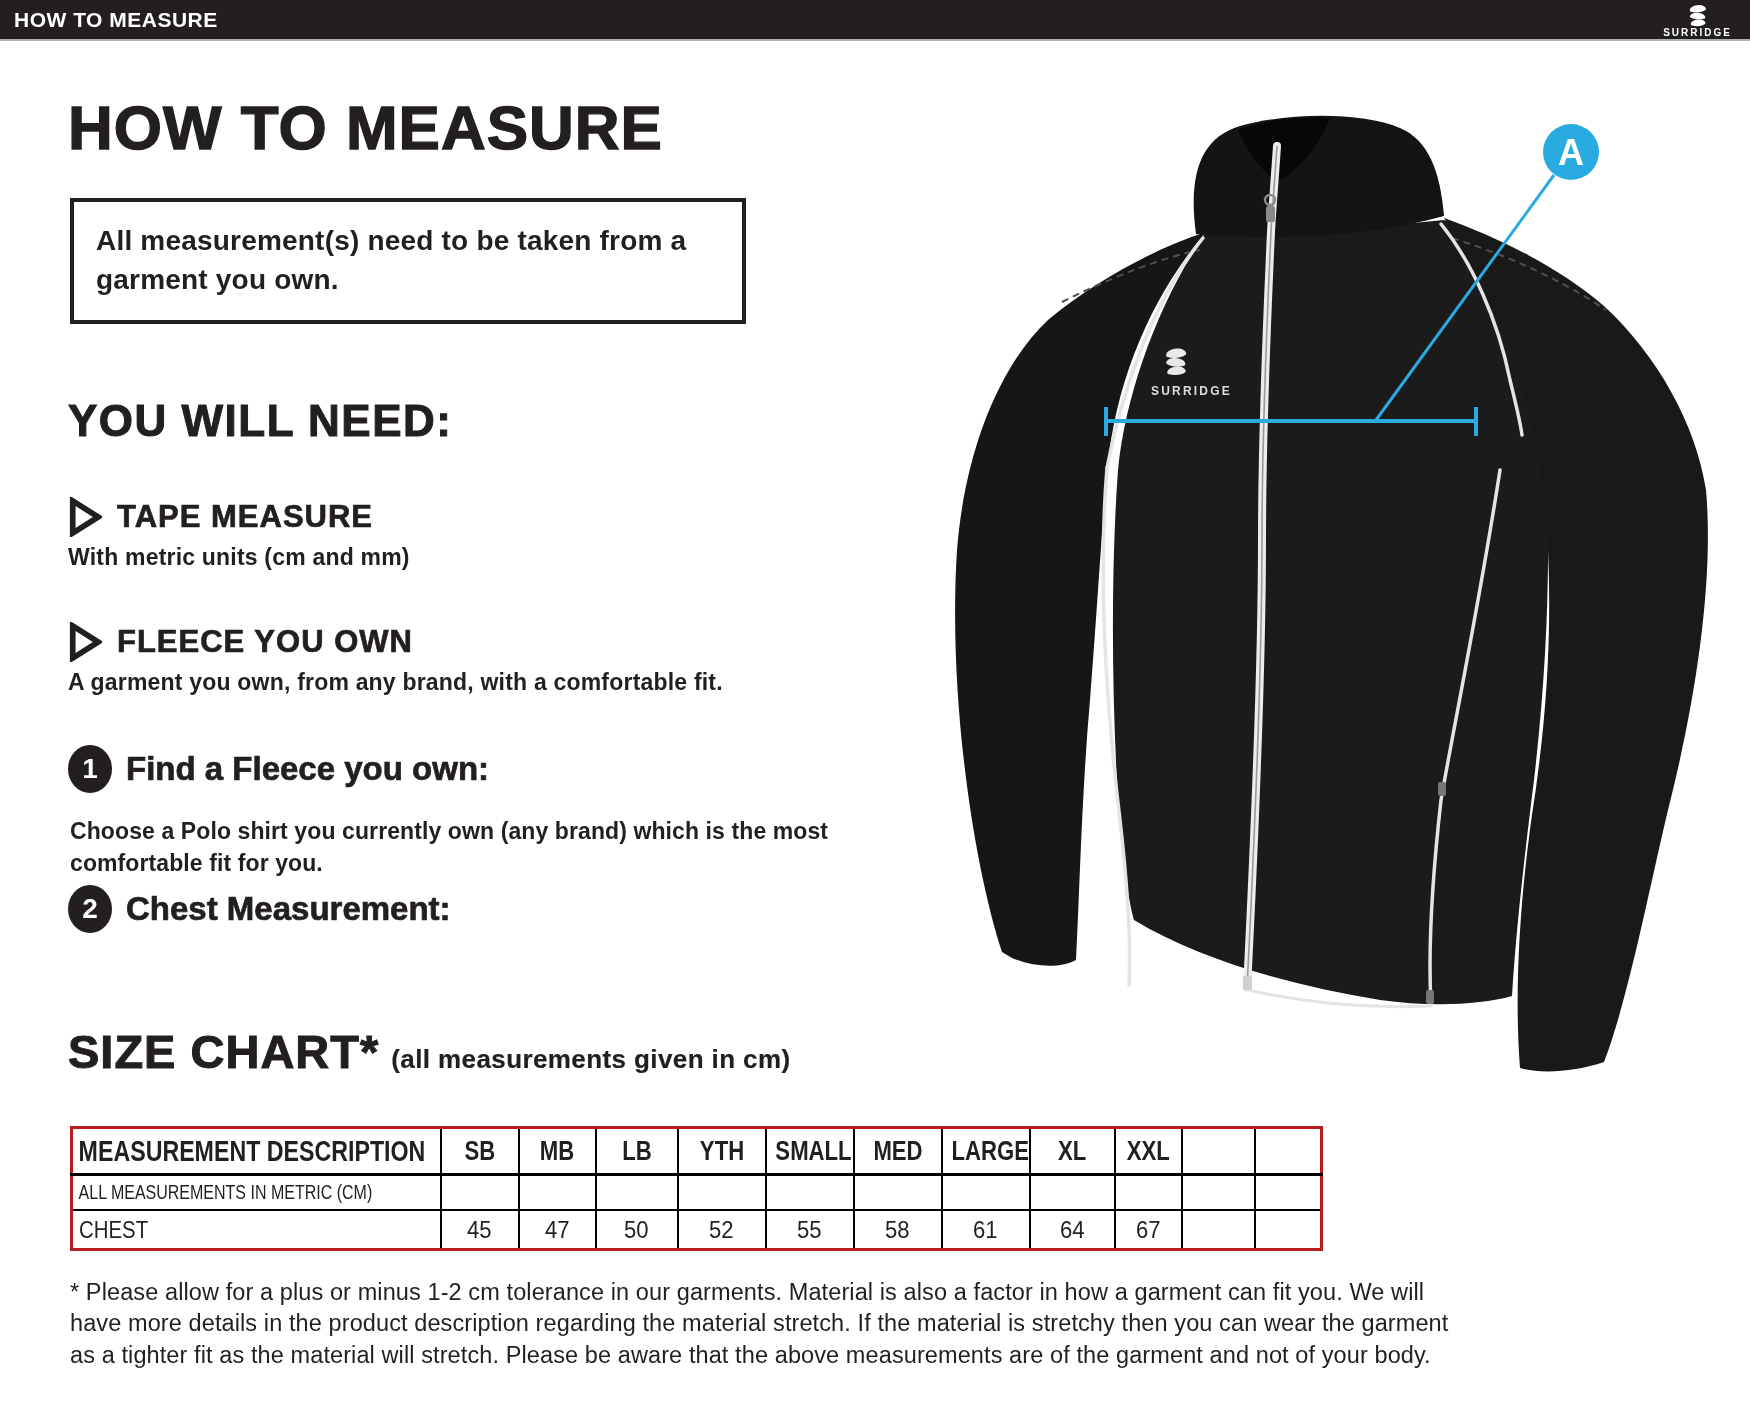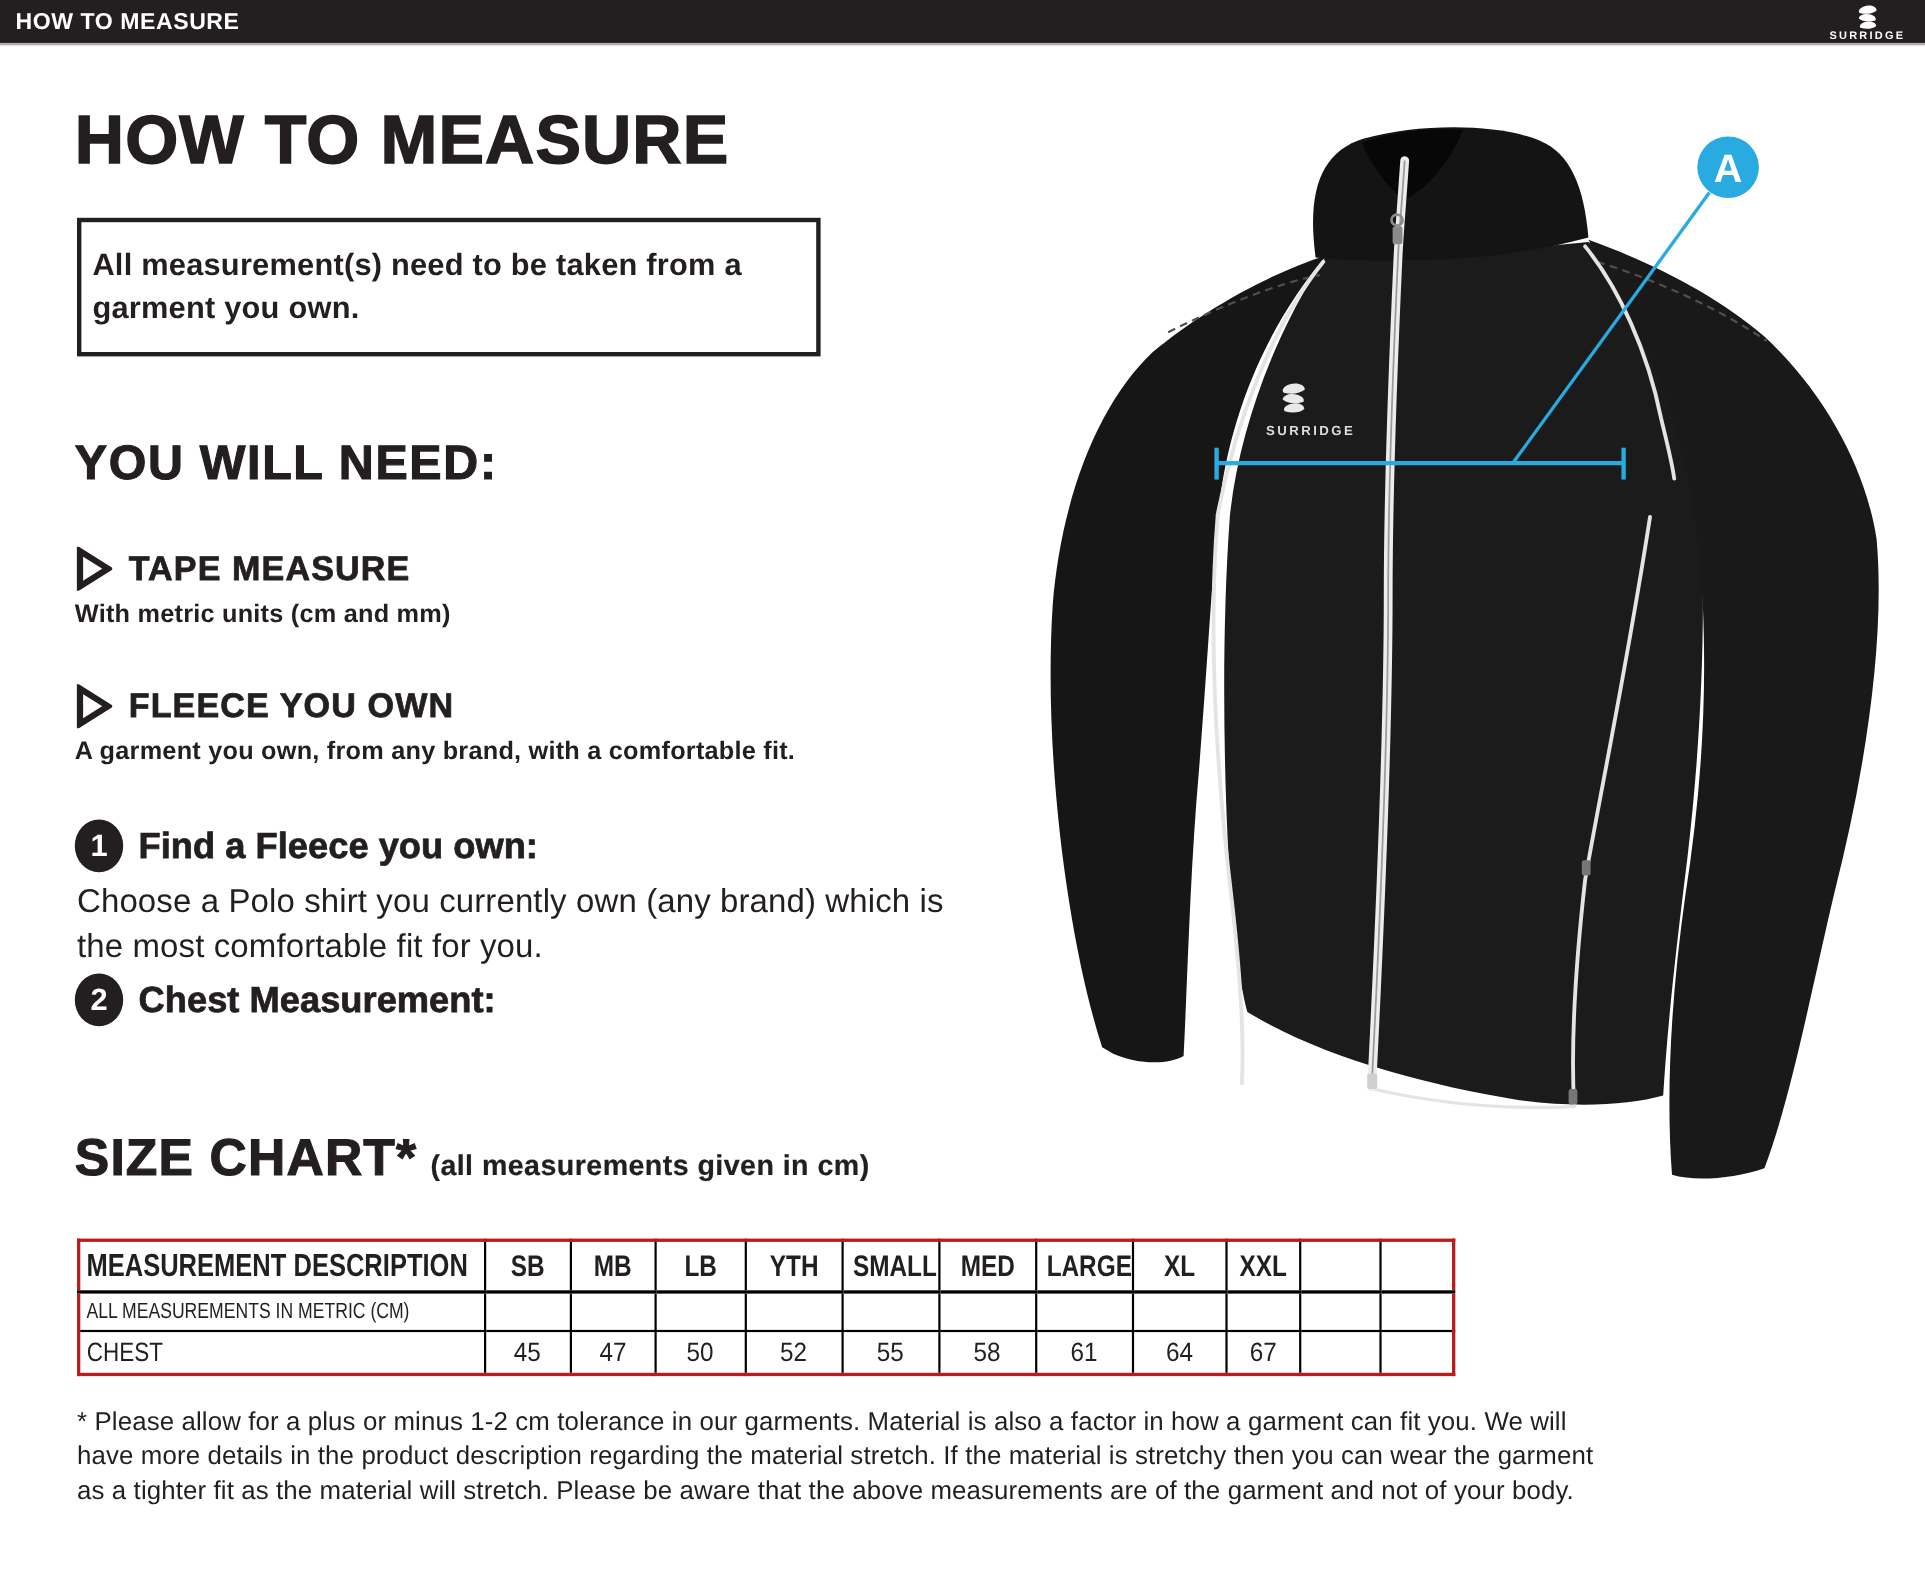--- a/index.html
+++ b/index.html
@@ -11,42 +11,42 @@
           border-bottom:2px solid #b0b0b0;display:flex;align-items:center;
           justify-content:space-between;padding:0 18px 0 14px;box-sizing:border-box;}
   .topbar-title{color:#ffffff;font-size:21px;font-weight:bold;letter-spacing:.5px;}
   .topbar-logo{display:flex;flex-direction:column;align-items:center;line-height:1;padding-top:2px;}
   .topbar-logo .logo-text{color:#fff;font-size:10px;font-weight:bold;letter-spacing:2px;margin-top:1px;}
 
   
   .page-title{position:absolute;left:68px;top:92px;margin:0;font-size:62px;font-weight:bold;
               letter-spacing:1px;-webkit-text-stroke:1.4px #231f20;}
   .notice-box{position:absolute;left:70px;top:198px;width:676px;box-sizing:border-box;
-              border:4px solid #231f20;padding:19px 26px 21px 10px;}
+              border:4px solid #231f20;padding:19px 26px 21px 22px;}
   .notice-text{margin:0;font-size:28px;font-weight:bold;line-height:1.4;letter-spacing:.2px;}
 
   .ywn-heading{position:absolute;left:68px;top:396px;margin:0;font-size:44px;font-weight:bold;
                letter-spacing:1.5px;-webkit-text-stroke:1px #231f20;}
 
   .need-item{position:absolute;left:68px;}
   .need-item.ni0{top:497px;}
   .need-item.ni1{top:622px;}
   .need-head{display:flex;align-items:center;gap:15px;}
   .need-title{font-size:31px;font-weight:bold;letter-spacing:1px;-webkit-text-stroke:.7px #231f20;}
   .need-desc{margin:7px 0 0 0;font-size:23px;font-weight:bold;letter-spacing:.2px;}
 
   .step{position:absolute;left:68px;}
   .step.st0{top:745px;}
   .step.st1{top:885px;}
   .step-head{display:flex;align-items:center;gap:14px;}
   .badge{width:44px;height:48px;border-radius:50%;background:#231f20;color:#fff;
          display:flex;align-items:center;justify-content:center;
          font-size:28px;font-weight:bold;flex:0 0 auto;}
   .step-title{font-size:33px;font-weight:bold;-webkit-text-stroke:.7px #231f20;}
-  .step-desc{margin:6px 0 0 2px;font-size:30px;font-weight:normal;line-height:1.37;width:795px;letter-spacing:.1px;}
+  .step-desc{margin:23px 0 0 2px;font-size:23px;font-weight:bold;line-height:1.37;width:795px;letter-spacing:.1px;}
 
   .sc-heading{position:absolute;left:68px;top:1024px;margin:0;font-size:47px;font-weight:bold;
               letter-spacing:1px;-webkit-text-stroke:1px #231f20;}
   .sc-sub{font-size:26px;letter-spacing:.4px;margin-left:12px;-webkit-text-stroke:.2px #231f20;}
 
   
   .size-table{position:absolute;left:70px;top:1126px;width:1250px;border-collapse:collapse;
               table-layout:fixed;border:3px solid #b91c1c;}
   .size-table th,.size-table td{border:2px solid #000;padding:0;overflow:hidden;white-space:nowrap;}
   .size-table thead th{height:44px;font-size:27px;font-weight:bold;text-align:center;border-bottom:3px solid #000;}

